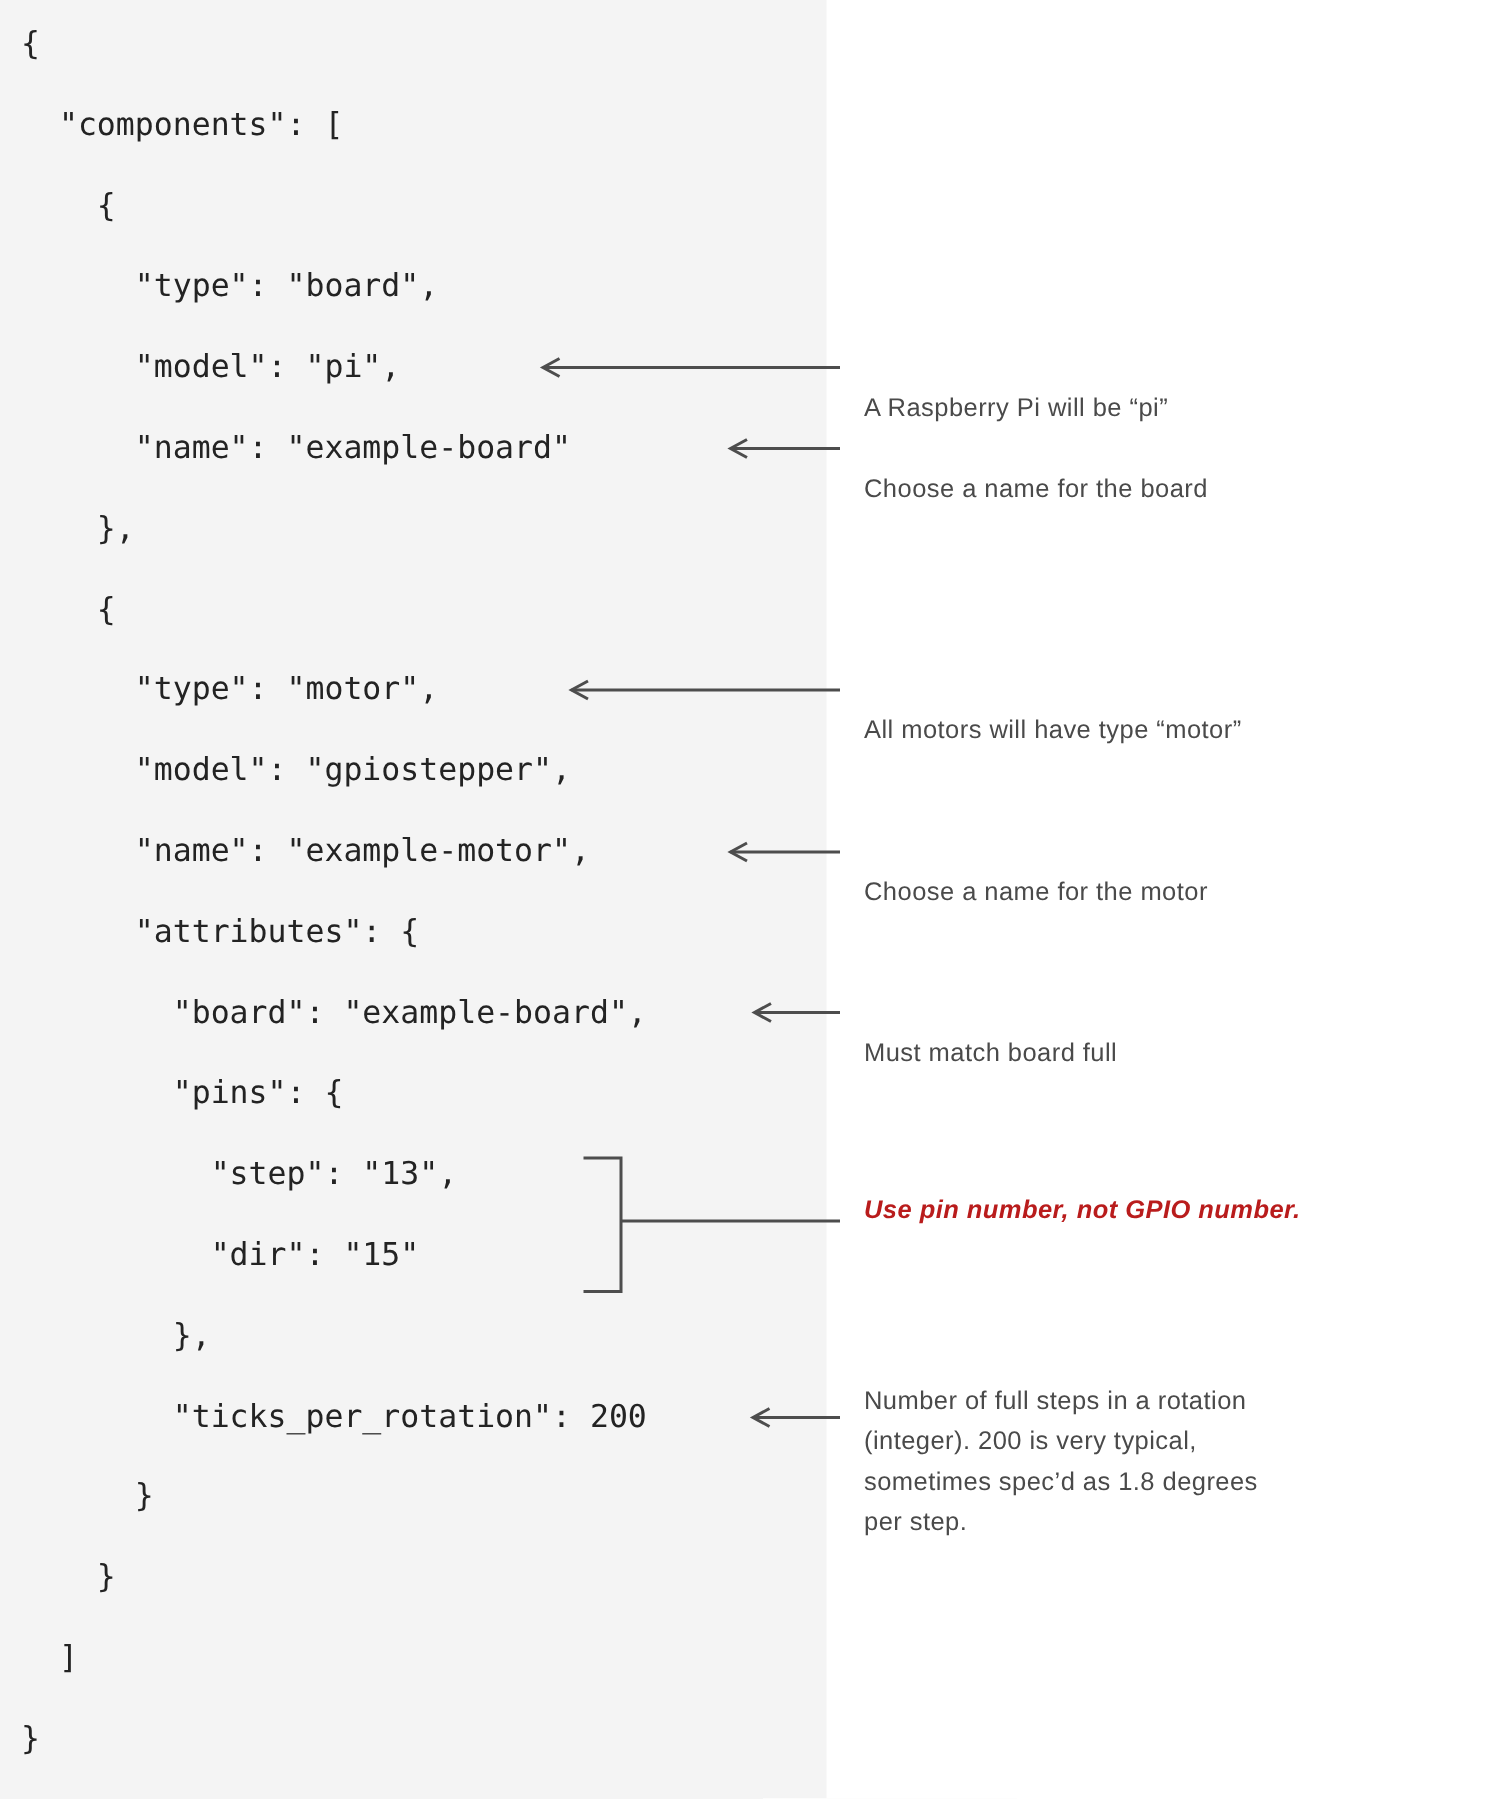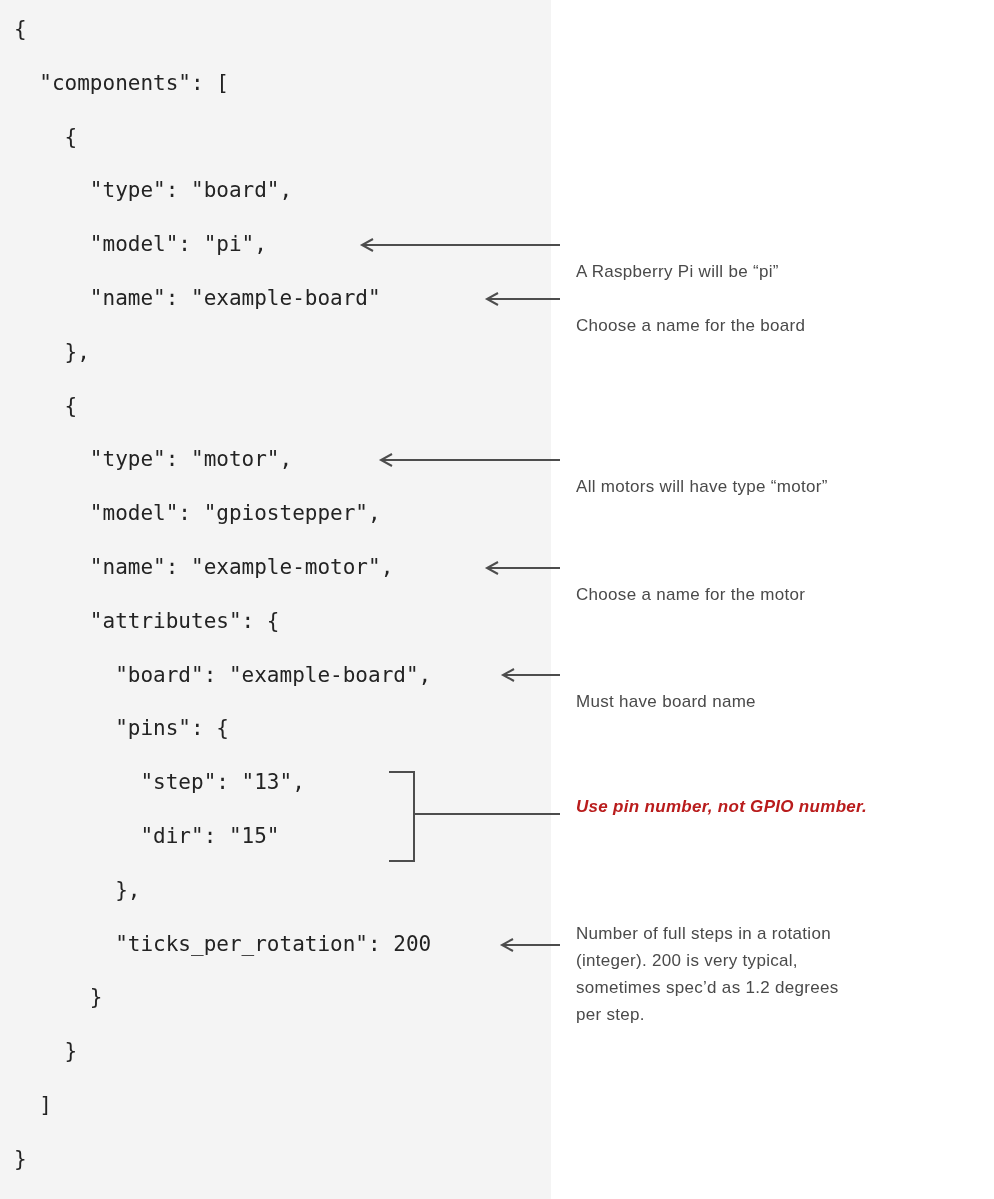--- a/index.html
+++ b/index.html
@@ -109,27 +109,27 @@
 
   <div class="annotation" style="top:554px">
     <span>Choose a name for the motor</span>
   </div>
 
   <div class="annotation" style="top:446px">
     <span>All motors will have type “motor”</span>
   </div>
 
   <div class="annotation" style="top:661px">
-    <span>Must have board name</span>
+    <span>Must match board full</span>
   </div>
 
   <div class="annotation" style="top:766px">
     <span class="annotation-bold">Use pin number, not GPIO number.</span>
   </div>
 
   <div class="annotation" style="top:893px">
     <span>Number of full steps in a rotation
 (integer). 200 is very typical,
-sometimes spec’d as 1.2 degrees
+sometimes spec’d as 1.8 degrees
 per step.</span>
   </div>
 
 </div>
 
 </body></html>

